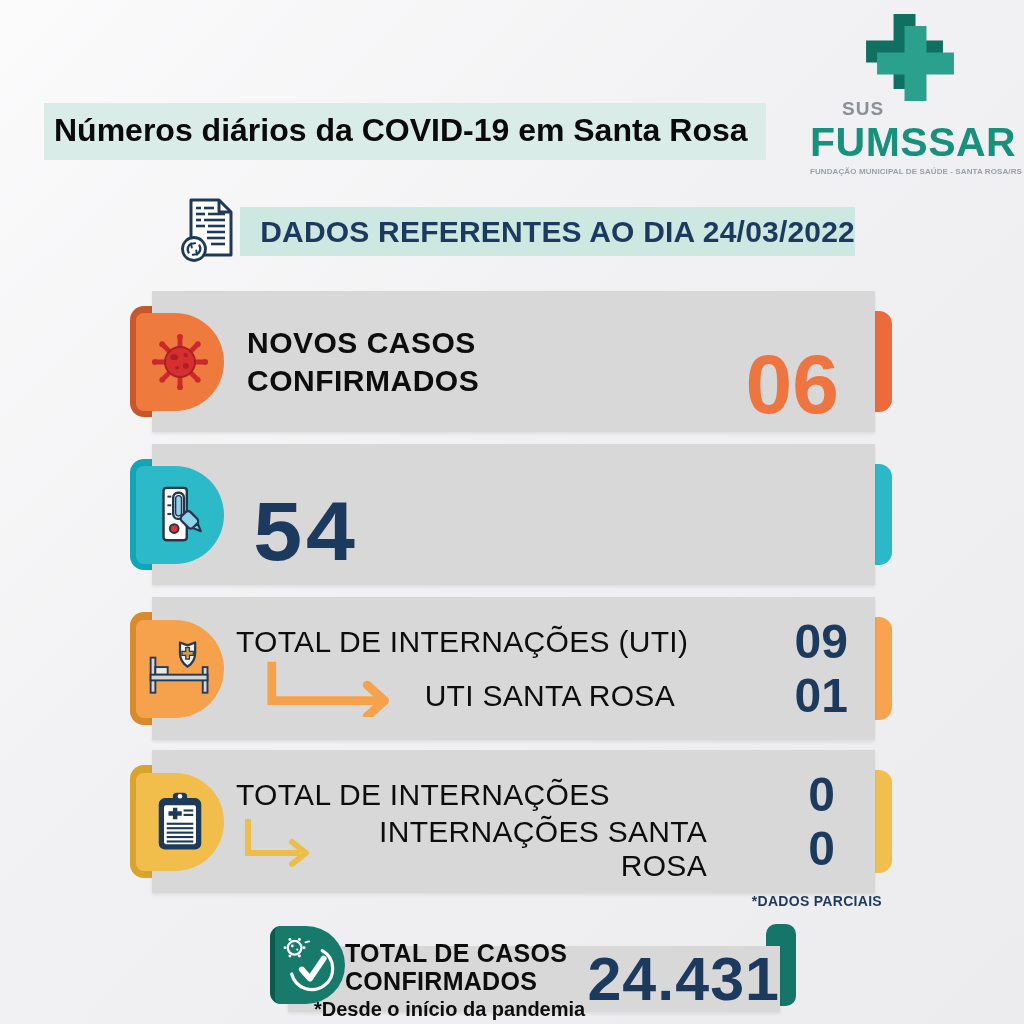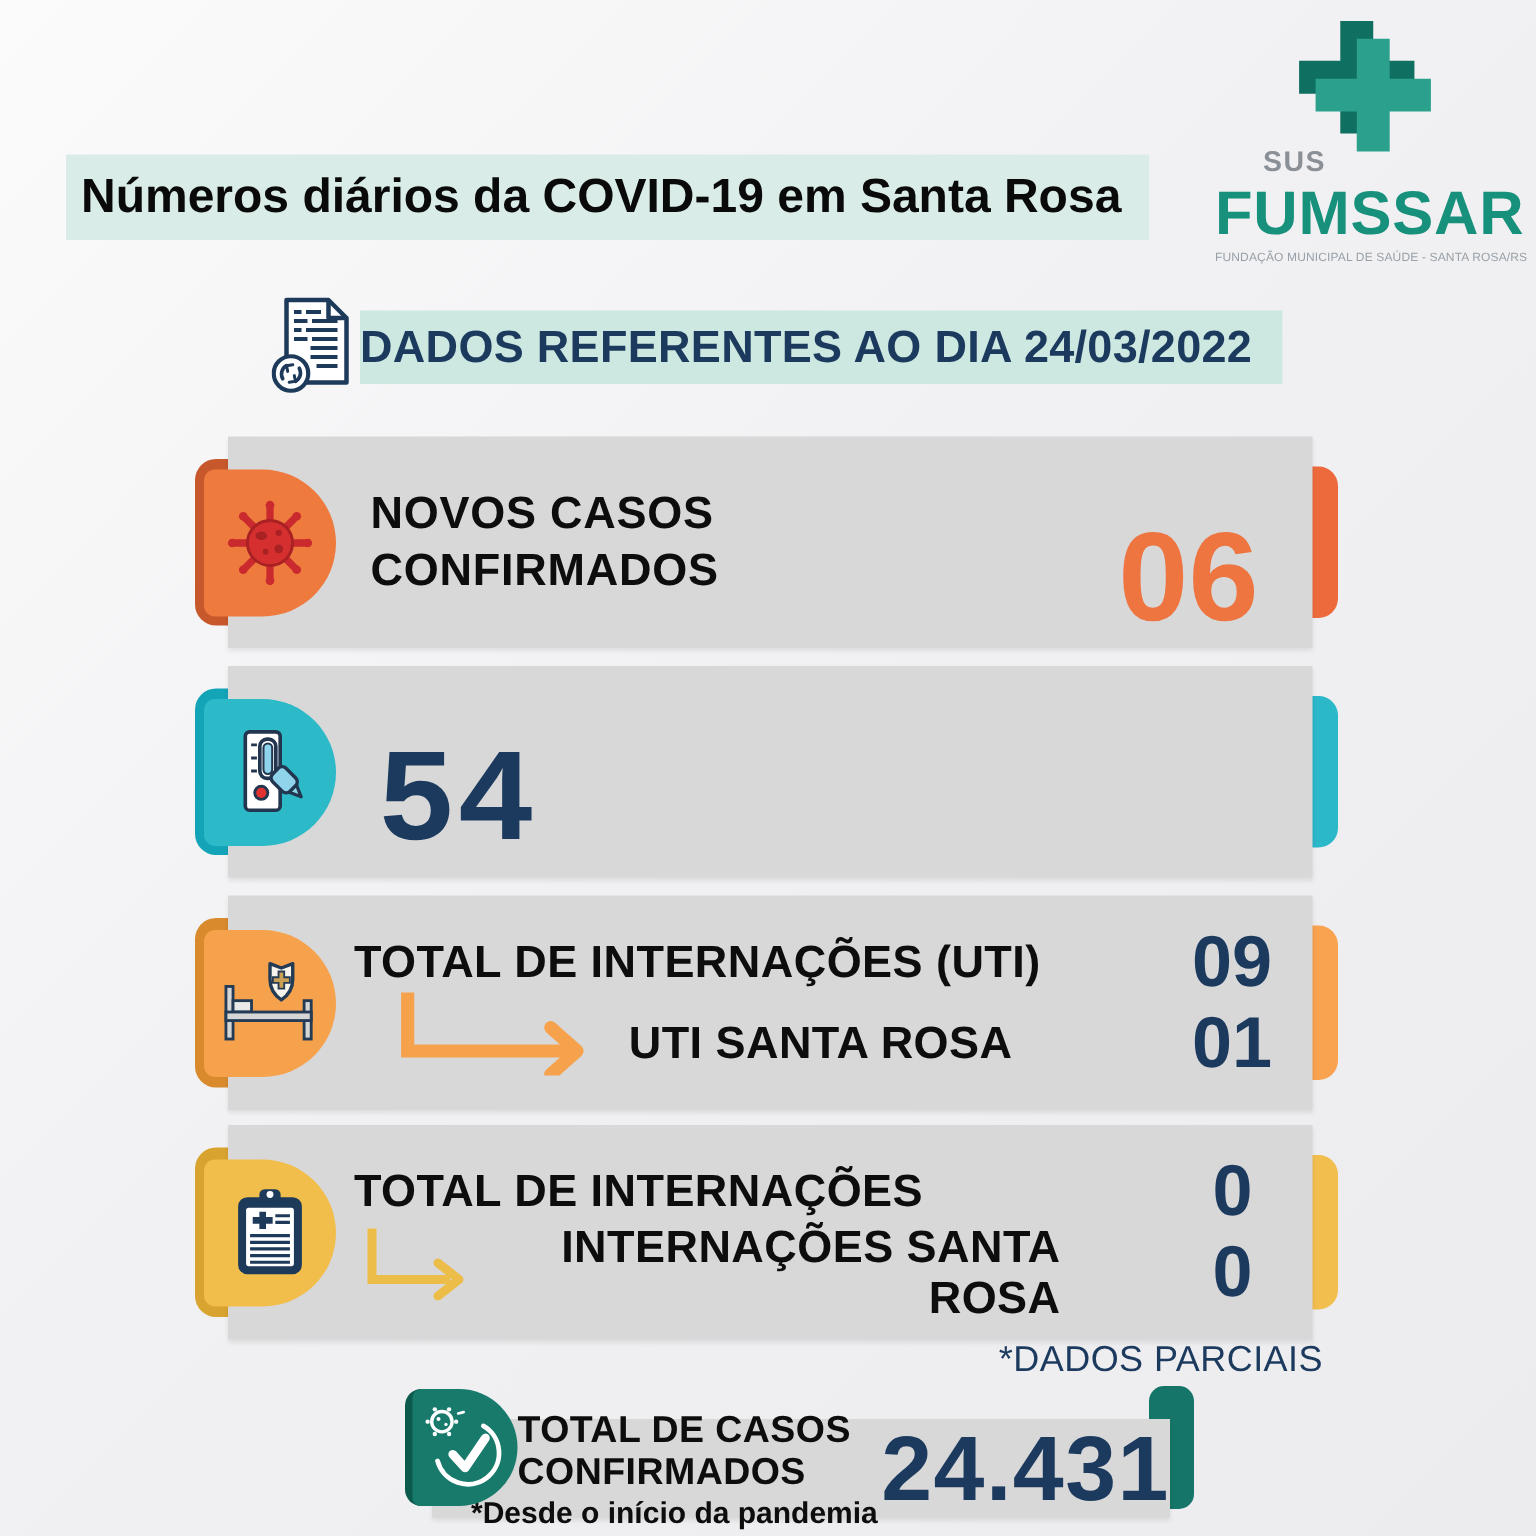--- a/index.html
+++ b/index.html
@@ -10,26 +10,26 @@
   
   .title{position:absolute;left:44px;top:30px;font-size:56px;font-weight:800;color:#1d3252;letter-spacing:-0.5px;}
   .subtitle{position:absolute;left:44px;top:103px;background:#d9ece7;color:#0a0a0a;
     font-size:32px;font-weight:700;padding:9px 18px 11px 10px;}
 
   
   .logo{position:absolute;right:14px;top:10px;width:200px;text-align:center;}
   .logo-cross{width:126px;height:108px;display:block;margin:4px auto 0;}
   .logo-sus{position:absolute;left:32px;top:88px;font-size:19px;font-weight:700;color:#8b9097;letter-spacing:1px;}
   .logo-name{font-size:41px;font-weight:800;color:#17907c;letter-spacing:.5px;line-height:1;margin-top:0;}
-  .logo-tagline{font-size:8px;font-weight:400;color:#99a0a7;margin-top:4px;letter-spacing:.1px;white-space:nowrap;}
+  .logo-tagline{font-size:8px;font-weight:700;color:#99a0a7;margin-top:4px;letter-spacing:.1px;white-space:nowrap;}
 
   
   .date-icon{position:absolute;left:181px;top:196px;width:58px;height:68px;}
   .date-banner{position:absolute;left:240px;top:207px;width:615px;height:49px;background:#cde8e1;
-    color:#1c3a5e;font-weight:800;font-size:30px;line-height:49px;text-align:left;letter-spacing:.2px;}
+    color:#1c3a5e;font-weight:800;font-size:30px;line-height:49px;text-align:right;letter-spacing:.2px;}
 
   
   .card{position:absolute;left:152px;width:723px;}
   .c1{top:291px;height:141px;} .c2{top:444px;height:141px;}
   .c3{top:597px;height:143px;} .c4{top:750px;height:143px;}
   .bar{position:absolute;right:-17px;top:20px;bottom:20px;width:34px;border-radius:13px;}
   .tab-back{position:absolute;left:-22px;top:15px;bottom:15px;width:46px;border-radius:14px;}
   .body{position:absolute;inset:0;background:#d8d8d9;display:flex;align-items:center;
     box-shadow:0 2px 3px rgba(0,0,0,.08);}
   .tab-d{position:absolute;left:-16px;top:50%;transform:translateY(-50%);width:88px;height:98px;
@@ -37,33 +37,33 @@
   .tab-d svg{width:62px;height:62px;}
   .c3 .tab-d svg{width:72px;height:66px;}
 
   .label{flex:1;padding-left:95px;font-size:30px;font-weight:800;color:#0d0d0d;line-height:1.25;
     white-space:pre-line;letter-spacing:.5px;}
   .value{width:205px;padding-right:36px;text-align:right;font-size:84px;font-weight:800;line-height:1;margin-top:45px;}
   .c2 .value{font-size:88px;font-family:Liberation Mono, monospace;}
 
   .body.rows{flex-direction:column;justify-content:center;}
   .row{display:flex;align-items:center;width:100%;height:48px;margin:3px 0;}
-  .rlabel{padding-left:84px;font-size:30px;font-weight:700;color:#0d0d0d;letter-spacing:.3px;}
+  .rlabel{padding-left:84px;font-size:30px;font-weight:400;color:#0d0d0d;letter-spacing:.3px;}
   .rlabel.grow{flex:1;}
   .rlabel.right{flex:1;text-align:right;padding-left:0;}
   .c3 .rlabel.right{padding-right:23px;}
   .c4 .rlabel.right{padding-right:8px;}
   .rvalue{text-align:right;font-size:48px;font-weight:800;line-height:1;}
   .c3 .rvalue{width:150px;padding-right:27px;}
   .c4 .rvalue{width:120px;padding-right:40px;}
   .arrow{flex:none;}
   .c3 .arrow{width:146px;height:58px;margin-left:112px;margin-top:-16px;}
   .c4 .arrow{width:100px;height:50px;margin-left:90px;margin-top:-14px;}
 
-  .partial-note{position:absolute;right:142px;top:893px;font-size:24px;font-weight:400;color:#1c3a5e;letter-spacing:.3px;}
+  .partial-note{position:absolute;right:142px;top:893px;font-size:14px;font-weight:700;color:#1c3a5e;letter-spacing:.3px;}
 
   
   .total{position:absolute;left:288px;top:918px;width:492px;height:94px;}
   .total .bar{right:-16px;top:6px;bottom:6px;width:30px;border-radius:10px;}
   .total .tab-back{left:-18px;top:8px;bottom:8px;width:42px;border-radius:11px;}
   .total .tab-d{left:-13px;width:70px;height:78px;border-radius:6px 40px 40px 6px;}
   .total .tab-d svg{width:58px;height:58px;}
   .total .body{padding-left:57px;margin-top:28px;}
   .total-left{margin-top:2px;}
   .total-label{font-size:25px;font-weight:800;color:#0d0d0d;line-height:1.12;white-space:pre-line;letter-spacing:.3px;}

